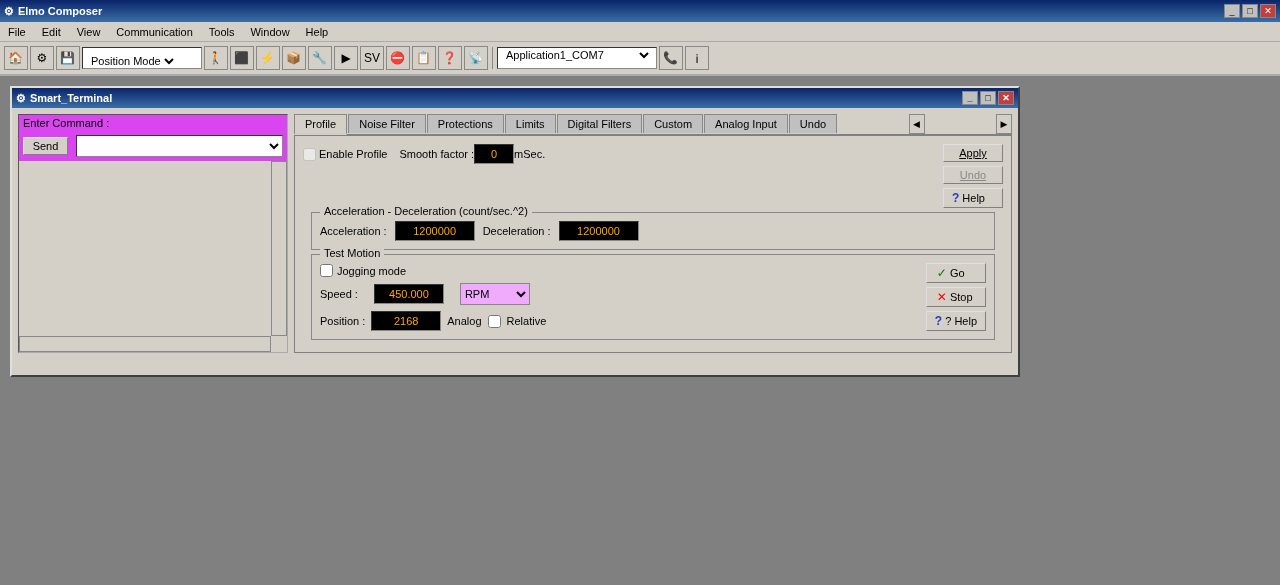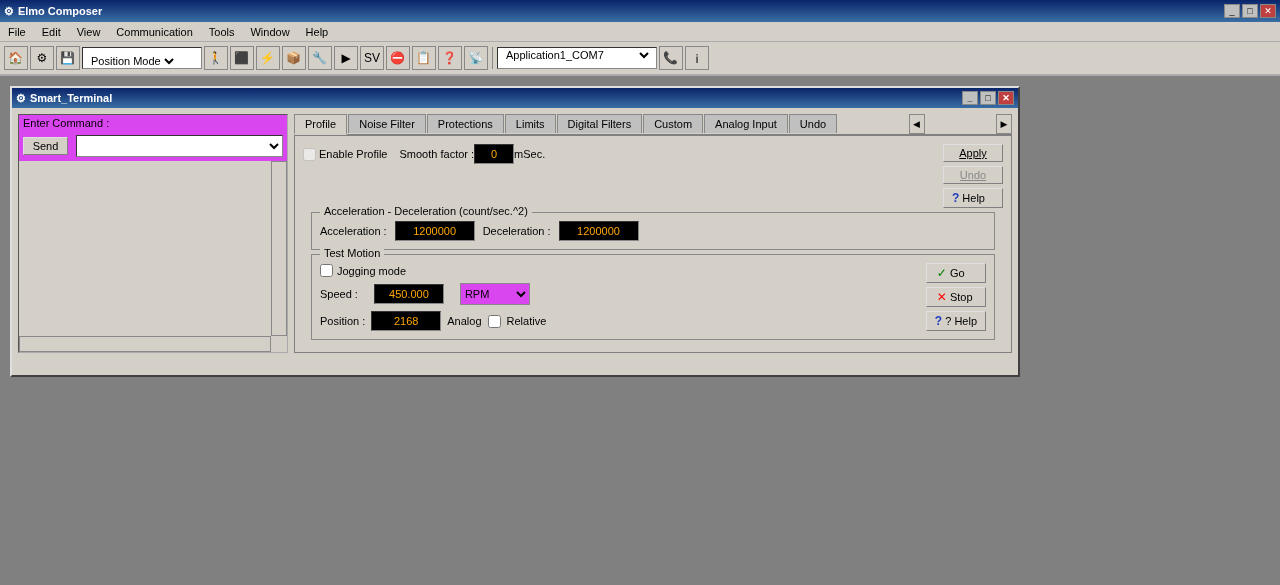--- a/index.html
+++ b/index.html
@@ -370,21 +370,21 @@
       margin-bottom: 6px;
     }
     .position-row {
       display: flex;
       align-items: center;
       gap: 6px;
     }
     .unit-select {
       height: 22px;
       font-size: 11px;
-      background: #d946ef;
+      background: #f0abfc;
       border: 1px solid #888;
     }
     .go-btn {
       padding: 2px 10px;
       background: #d4d0c8;
       border: 1px solid;
       border-color: #dfdfdf #808080 #808080 #dfdfdf;
       font-size: 11px;
       cursor: pointer;
       min-width: 55px;

